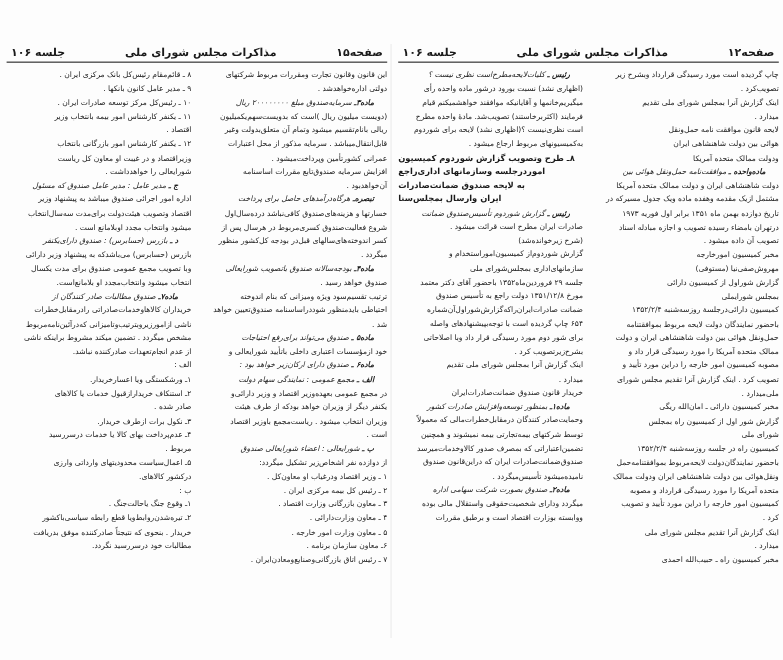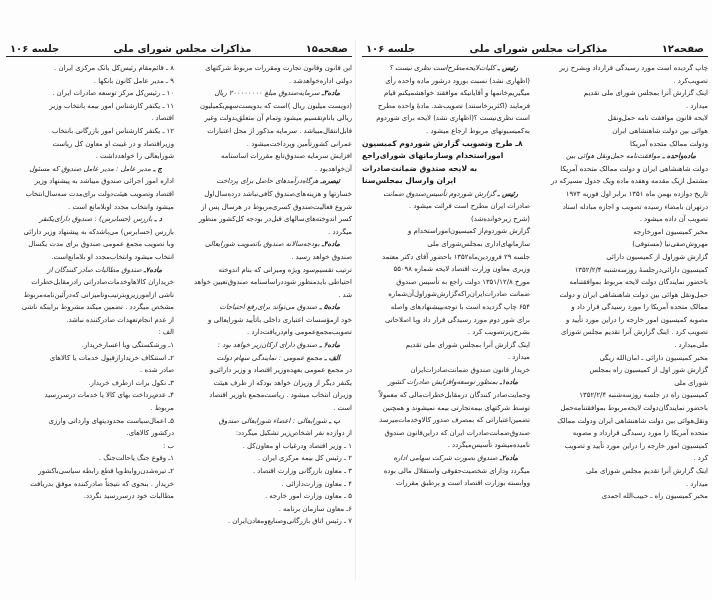--- a/index.html
+++ b/index.html
@@ -48,21 +48,20 @@
           <p class="">شروع فعالیت‌صندوق کسری‌مربوط در هرسال پس از</p>
           <p class="">کسر اندوخته‌های‌سالهای قبل‌در بودجه کل‌کشور منظور</p>
           <p class="">میگردد .</p>
           <p class="ind lbl-start"><span class="b">ماده۴ـ</span> بودجه‌سالانه صندوق باتصویب شورایعالی</p>
           <p class="">صندوق خواهد رسید .</p>
           <p class="">ترتیب تقسیم‌سود ویژه ومیزانی که بنام اندوخته</p>
           <p class="">احتیاطی بایدمنظور شوددراساسنامه صندوق‌تعیین خواهد</p>
           <p class="">شد .</p>
           <p class="ind lbl-start"><span class="b">ماده۵ ـ</span> صندوق می‌تواند برای‌رفع احتیاجات</p>
           <p class="">خود ازمؤسسات اعتباری داخلی باتأیید شورایعالی و</p>
-          <p class="">تصویب‌مجمع‌عمومی وام‌دریافت‌دارد .</p>
           <p class="ind lbl-start"><span class="b">ماده۶ ـ</span> صندوق دارای ارکان‌زیر خواهد بود :</p>
           <p class="ind lbl-start"><span class="b">الف ـ</span> مجمع عمومی : نمایندگی سهام دولت</p>
           <p class="">در مجمع عمومی بعهده‌وزیر اقتصاد و وزیر دارائی‌و</p>
           <p class="">یکنفر دیگر از وزیران خواهد بودکه از طرف هیئت</p>
           <p class="">وزیران انتخاب میشود . ریاست‌مجمع باوزیر اقتصاد</p>
           <p class="">است .</p>
           <p class="ind lbl-start"><span class="b">ب ـ</span> شورایعالی : اعضاء شورایعالی صندوق</p>
           <p class="">از دوازده نفر اشخاص‌زیر تشکیل میگردد:</p>
           <p class="">۱ ـ وزیر اقتصاد ودرغیاب او معاون‌کل .</p>
           <p class="">۲ ـ رئیس کل بیمه مرکزی ایران .</p>
@@ -130,20 +129,21 @@
           <p class="c">ودولت ممالک متحده آمریکا</p>
           <p class="ind lbl-start"><span class="b">ماده‌واحده ـ</span> موافقت‌نامه حمل‌ونقل هوائی بین</p>
           <p class="">دولت شاهنشاهی ایران و دولت ممالک متحده آمریکا</p>
           <p class="">مشتمل ازیک مقدمه وهفده ماده ویک جدول مسیرکه در</p>
           <p class="">تاریخ دوازده بهمن ماه ۱۳۵۱ برابر اول فوریه ۱۹۷۳</p>
           <p class="">درتهران بامضاء رسیده تصویب و اجازه مبادله اسناد</p>
           <p class="">تصویب آن داده میشود .</p>
           <p class="c">مخبر کمیسیون امورخارجه</p>
           <p class="c">مهروش‌صفی‌نیا (مستوفی)</p>
           <p class="c">گزارش شوراول از کمیسیون دارائی</p>
+          <p class="c">بمجلس شورایملی</p>
           <p class="">کمیسیون دارائی‌درجلسهٔ روزسه‌شنبه ۱۳۵۲/۲/۴</p>
           <p class="">باحضور نمایندگان دولت لایحه مربوط بموافقتنامه</p>
           <p class="">حمل‌ونقل هوائی بین دولت شاهنشاهی ایران و دولت</p>
           <p class="">ممالک متحده آمریکا را مورد رسیدگی قرار داد و</p>
           <p class="">مصوبه کمیسیون امور خارجه را دراین مورد تأیید و</p>
           <p class="">تصویب کرد . اینک گزارش آنرا تقدیم مجلس شورای</p>
           <p class="">ملی‌میدارد .</p>
           <p class="c">مخبر کمیسیون دارائی ـ امان‌الله ریگی</p>
           <p class="c">گزارش شور اول از کمیسیون راه بمجلس</p>
           <p class="c">شورای ملی</p>
@@ -158,30 +158,29 @@
           <p class="c">مخبر کمیسیون راه ـ حبیب‌الله احمدی</p>
         </div>
       <div class="col" id="rp-cl">
           <p class="ind lbl-start"><span class="b">رئیس ـ</span> کلیات‌لایحه‌مطرح‌است نظری نیست ؟</p>
           <p class="">(اظهاری نشد) نسبت بورود درشور ماده واحده رأی</p>
           <p class="">میگیریم‌خانمها و آقایانیکه موافقند خواهشمیکنم قیام</p>
           <p class="">فرمایند (اکثربرخاستند) تصویب‌شد. مادهٔ واحده مطرح</p>
           <p class="">است نظری‌نیست ؟(اظهاری نشد) لایحه برای شوردوم</p>
           <p class="">به‌کمیسیونهای مربوط ارجاع میشود .</p>
           <p class="h8">۸ـ طرح وتصویب گزارش شوردوم کمیسیون</p>
-          <p class="h8">امور‌استخدام وسازمانهای شورای‌راجع</p>
+          <p class="h8">امور‌درجلسه وسازمانهای اداری‌راجع</p>
           <p class="h8">به لایحه صندوق ضمانت‌صادرات</p>
           <p class="h8">ایران وارسال بمجلس‌سنا</p>
           <p class="ind lbl-start"><span class="b">رئیس ـ</span> گزارش شوردوم تأسیس‌صندوق ضمانت</p>
           <p class="">صادرات ایران مطرح است قرائت میشود .</p>
           <p class="c">(شرح زیرخوانده‌شد)</p>
           <p class="c">گزارش شوردوم‌از کمیسیون‌امور‌استخدام و</p>
           <p class="c">سازمانهای‌اداری بمجلس‌شورای ملی</p>
           <p class="">جلسه ۲۹ فروردین‌ماه۱۳۵۲ باحضور آقای دکتر معتمد</p>
-          <p class="">وزیری معاون وزارت اقتصاد لایحه شماره ۵۵۰۹۸</p>
           <p class="">مورخ ۱۳۵۱/۱۲/۸ دولت راجع به تأسیس صندوق</p>
           <p class="">ضمانت صادرات‌ایران‌راکه‌گزارش‌شوراول‌آن‌شماره</p>
           <p class="">۶۵۴ چاپ گردیده است با توجه‌بپیشنهادهای واصله</p>
           <p class="">برای شور دوم مورد رسیدگی قرار داد وبا اصلاحاتی</p>
           <p class="">بشرح‌زیرتصویب کرد .</p>
           <p class="">اینک گزارش آنرا بمجلس شورای ملی تقدیم</p>
           <p class="">میدارد .</p>
           <p class="c">خریدار قانون صندوق ضمانت‌صادرات‌ایران</p>
           <p class="ind lbl-start"><span class="b">ماده۱ـ</span> بمنظور توسعه‌وافزایش صادرات کشور</p>
           <p class="">وحمایت‌صادر کنندگان درمقابل‌خطرات‌مالی که معمولاً</p>

